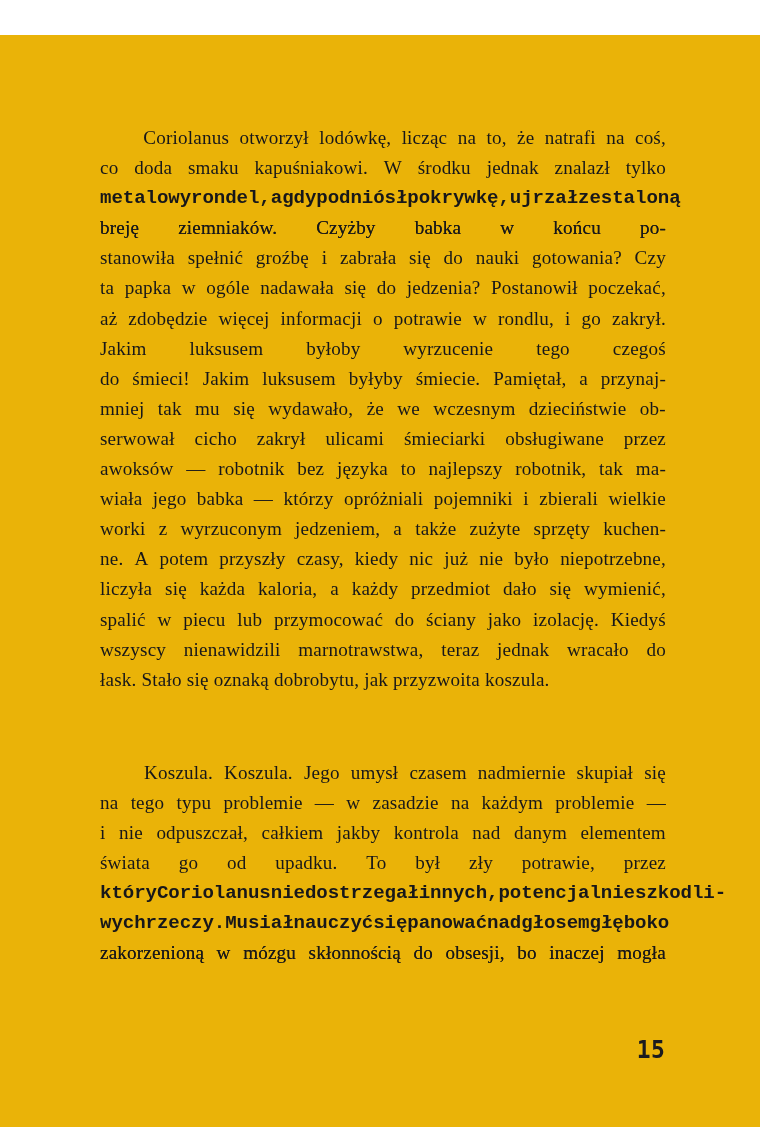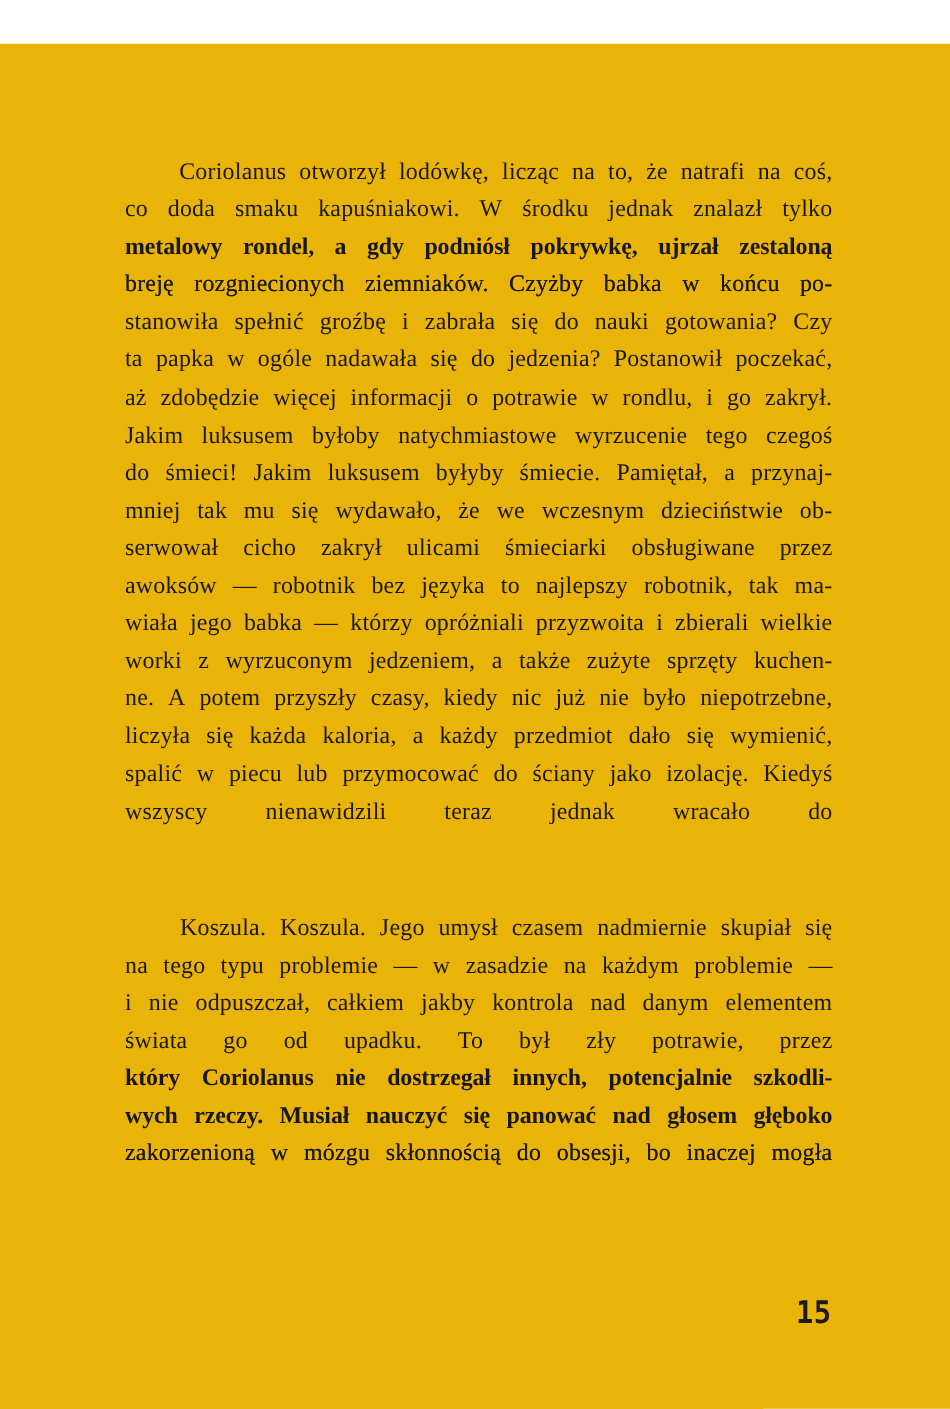--- a/index.html
+++ b/index.html
@@ -53,20 +53,21 @@
   }
   p.para .ln.j > span { display: inline-block; }
 
   
   .indent { display: inline-block; width: 33px; }
 
   
   .ink-heavy {
     font-weight: 700;
     letter-spacing: -0.004em;
+    font-family: Liberation Mono, monospace;
   }
   .ink-mid {
     text-shadow: 0 0 0.45px rgba(20,20,24,0.85);
   }
 
   .verse {
     margin: 0;
     text-align: center;
     font-style: italic;
     font-size: 18.2px;
@@ -131,21 +132,20 @@
           <span>rondel,</span>
           <span>a</span>
           <span>gdy</span>
           <span>podniósł</span>
           <span>pokrywkę,</span>
           <span>ujrzał</span>
           <span>zestaloną</span>
         </span>
       <span class="ln j ink-mid">
           <span>breję</span>
-          <span>rozgniecionych</span>
           <span>ziemniaków.</span>
           <span>Czyżby</span>
           <span>babka</span>
           <span>w</span>
           <span>końcu</span>
           <span>po-</span>
         </span>
       <span class="ln j">
           <span>stanowiła</span>
           <span>spełnić</span>
@@ -180,21 +180,20 @@
           <span>w</span>
           <span>rondlu,</span>
           <span>i</span>
           <span>go</span>
           <span>zakrył.</span>
         </span>
       <span class="ln j">
           <span>Jakim</span>
           <span>luksusem</span>
           <span>byłoby</span>
-          <span>natychmiastowe</span>
           <span>wyrzucenie</span>
           <span>tego</span>
           <span>czegoś</span>
         </span>
       <span class="ln j">
           <span>do</span>
           <span>śmieci!</span>
           <span>Jakim</span>
           <span>luksusem</span>
           <span>byłyby</span>
@@ -236,21 +235,21 @@
           <span>tak</span>
           <span>ma-</span>
         </span>
       <span class="ln j">
           <span>wiała</span>
           <span>jego</span>
           <span>babka</span>
           <span>—</span>
           <span>którzy</span>
           <span>opróżniali</span>
-          <span>przyzwoita</span>
+          <span>pojemniki</span>
           <span>i</span>
           <span>zbierali</span>
           <span>wielkie</span>
         </span>
       <span class="ln j">
           <span>worki</span>
           <span>z</span>
           <span>wyrzuconym</span>
           <span>jedzeniem,</span>
           <span>a</span>
@@ -292,25 +291,27 @@
           <span>przymocować</span>
           <span>do</span>
           <span>ściany</span>
           <span>jako</span>
           <span>izolację.</span>
           <span>Kiedyś</span>
         </span>
       <span class="ln j">
           <span>wszyscy</span>
           <span>nienawidzili</span>
+          <span>marnotrawstwa,</span>
           <span>teraz</span>
           <span>jednak</span>
           <span>wracało</span>
           <span>do</span>
         </span>
+      <span class="ln"><span>łask. Stało się oznaką dobrobytu, jak przyzwoita koszula.</span></span>
     </p>
 
     <div class="gap-before-verse"></div>
 
     <div class="verse">
       <span class="vline"></span>
       <span class="vline"></span>
     </div>
 
     <div class="gap-after-verse"></div>

